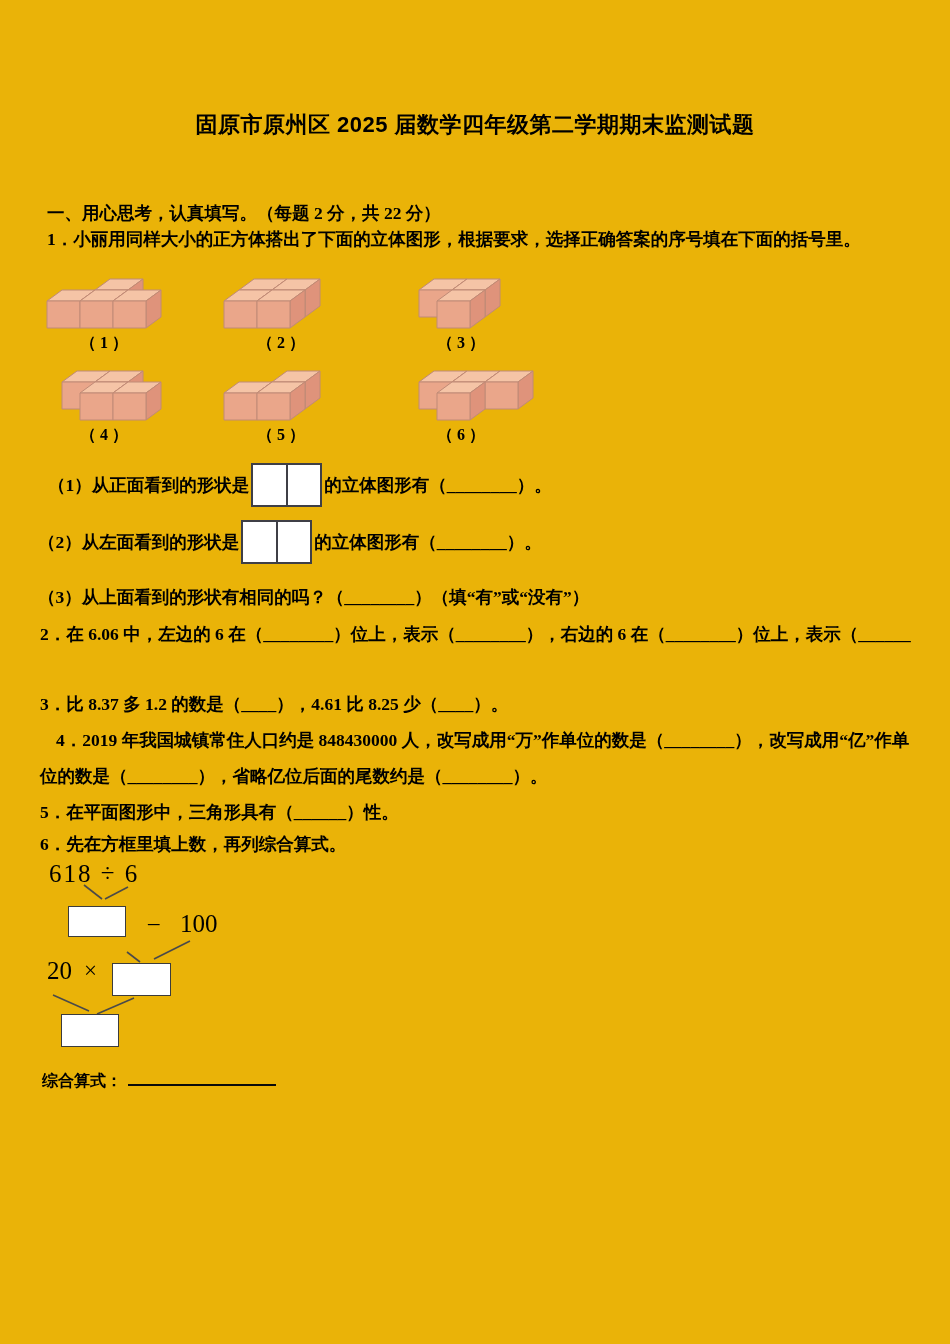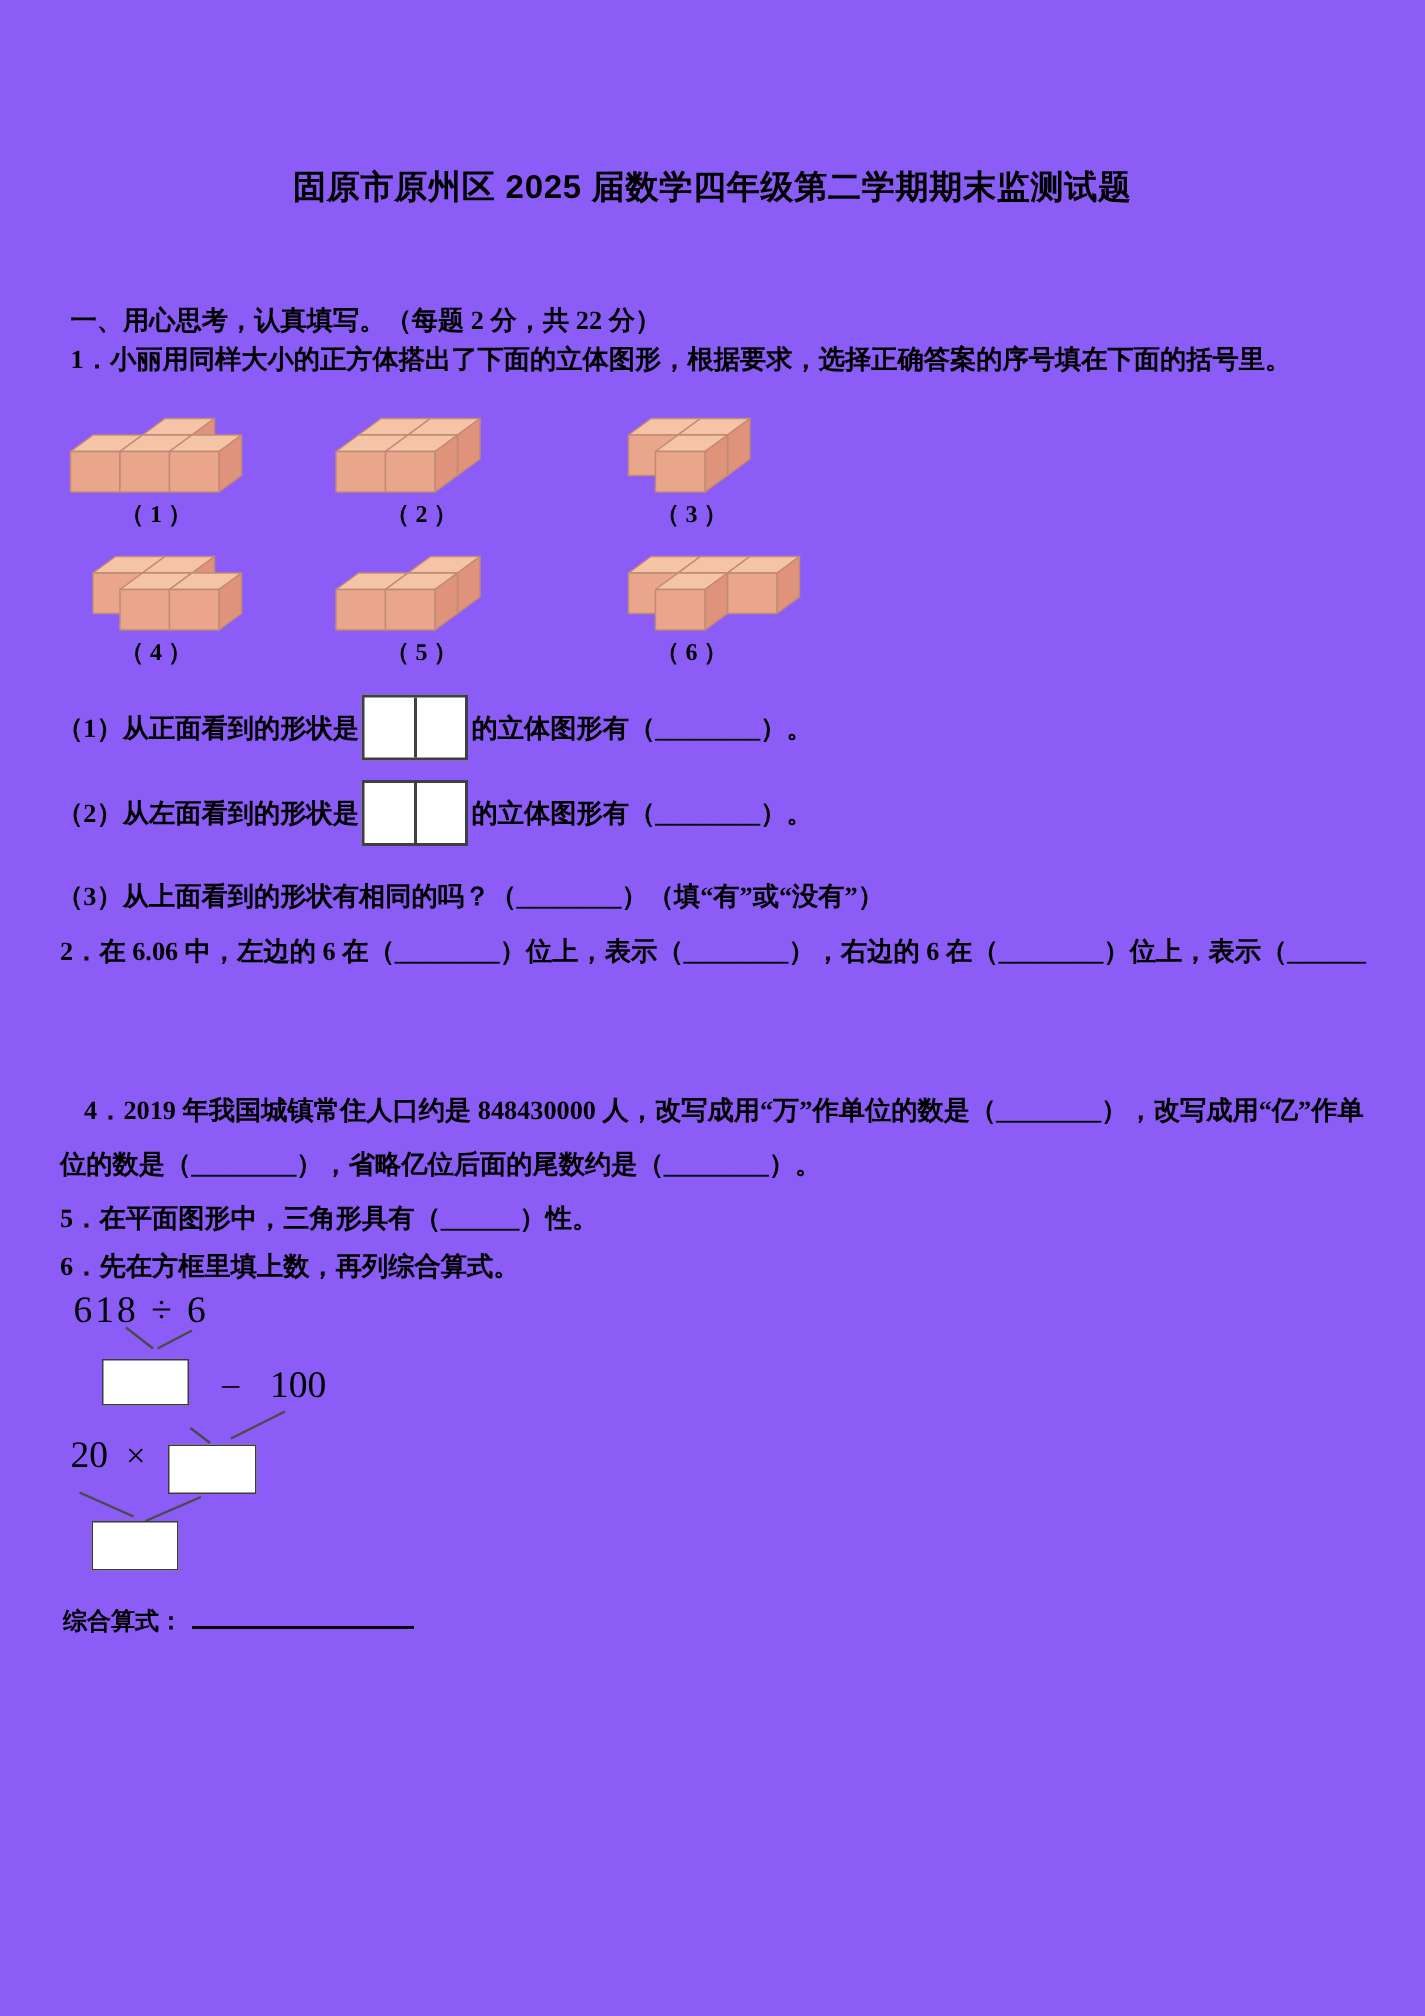--- a/index.html
+++ b/index.html
@@ -1,20 +1,20 @@
 <!DOCTYPE html>
 <html><head>
 <meta charset="utf-8">
 <style>
   * { box-sizing: border-box; }
   html,body { margin:0; padding:0; background:#ffffff; }
   #page {
     position: relative;
     width: 950px; height: 1344px;
-    background: #8b5cf6;
+    background: #eab308;
     overflow: hidden;
     font-family: "Liberation Serif", serif;
     color: #000;
   }
   .abs { position: absolute; white-space: nowrap; }
   .title {
     left: 0; top: 110px; width: 100%;
     text-align: center;
     font-family: "Liberation Sans", sans-serif;
     font-weight: bold; font-size: 22px;
@@ -158,21 +158,21 @@
         <polygon points="97,34 112,23 145,23 130,34" fill="#f5c4a6" stroke="#c08a76" stroke-width="1" stroke-linejoin="round"></polygon>
         <polygon points="130,34 145,23 145,50 130,61" fill="#df937b" stroke="#c08a76" stroke-width="1" stroke-linejoin="round"></polygon>
         <polygon points="97,34 130,34 130,61 97,61" fill="#eaa68a" stroke="#c08a76" stroke-width="1" stroke-linejoin="round"></polygon>
         <polygon points="49,45 64,34 97,34 82,45" fill="#f5c4a6" stroke="#c08a76" stroke-width="1" stroke-linejoin="round"></polygon>
         <polygon points="82,45 97,34 97,61 82,72" fill="#df937b" stroke="#c08a76" stroke-width="1" stroke-linejoin="round"></polygon>
         <polygon points="49,45 82,45 82,72 49,72" fill="#eaa68a" stroke="#c08a76" stroke-width="1" stroke-linejoin="round"></polygon>
       </svg>
     <div class="fig-label">（6）</div>
   </div>
 
-  <div class="sub-row body-line" style="left:38px; top:462px;">
+  <div class="sub-row body-line" style="left:48px; top:462px;">
     <span>（1）从正面看到的形状是</span>
     <span class="two-box">
       <span class="cell"></span>
       <span class="cell"></span>
     </span>
     <span>的立体图形有（________）。</span>
   </div>
 
   <div class="sub-row body-line" style="left:38px; top:519px;">
     <span>（2）从左面看到的形状是</span>
@@ -180,20 +180,21 @@
       <span class="cell"></span>
       <span class="cell"></span>
     </span>
     <span>的立体图形有（________）。</span>
   </div>
 
   <div class="abs body-line" style="left:38px; top:587px;">（3）从上面看到的形状有相同的吗？（________）（填“有”或“没有”）</div>
 
   <div class="abs body-line" style="left:40px; top:624px;">2．在 6.06 中，左边的 6 在（________）位上，表示（________），右边的 6 在（________）位上，表示（______</div>
 
+  <div class="abs body-line" style="left:40px; top:694px;">3．比 8.37 多 1.2 的数是（____），4.61 比 8.25 少（____）。</div>
 
   <div class="abs body-line" style="left:40px; top:730px;margin-left:16px;">4．2019 年我国城镇常住人口约是 848430000 人，改写成用“万”作单位的数是（________），改写成用“亿”作单</div>
   <div class="abs body-line" style="left:40px; top:766px;">位的数是（________），省略亿位后面的尾数约是（________）。</div>
 
   <div class="abs body-line" style="left:40px; top:802px;">5．在平面图形中，三角形具有（______）性。</div>
 
   <div class="abs body-line" style="left:40px; top:834px;">6．先在方框里填上数，再列综合算式。</div>
 
   <div class="diagram">
     <svg class="dg-lines" width="310" height="205" viewBox="0 0 310 205">

